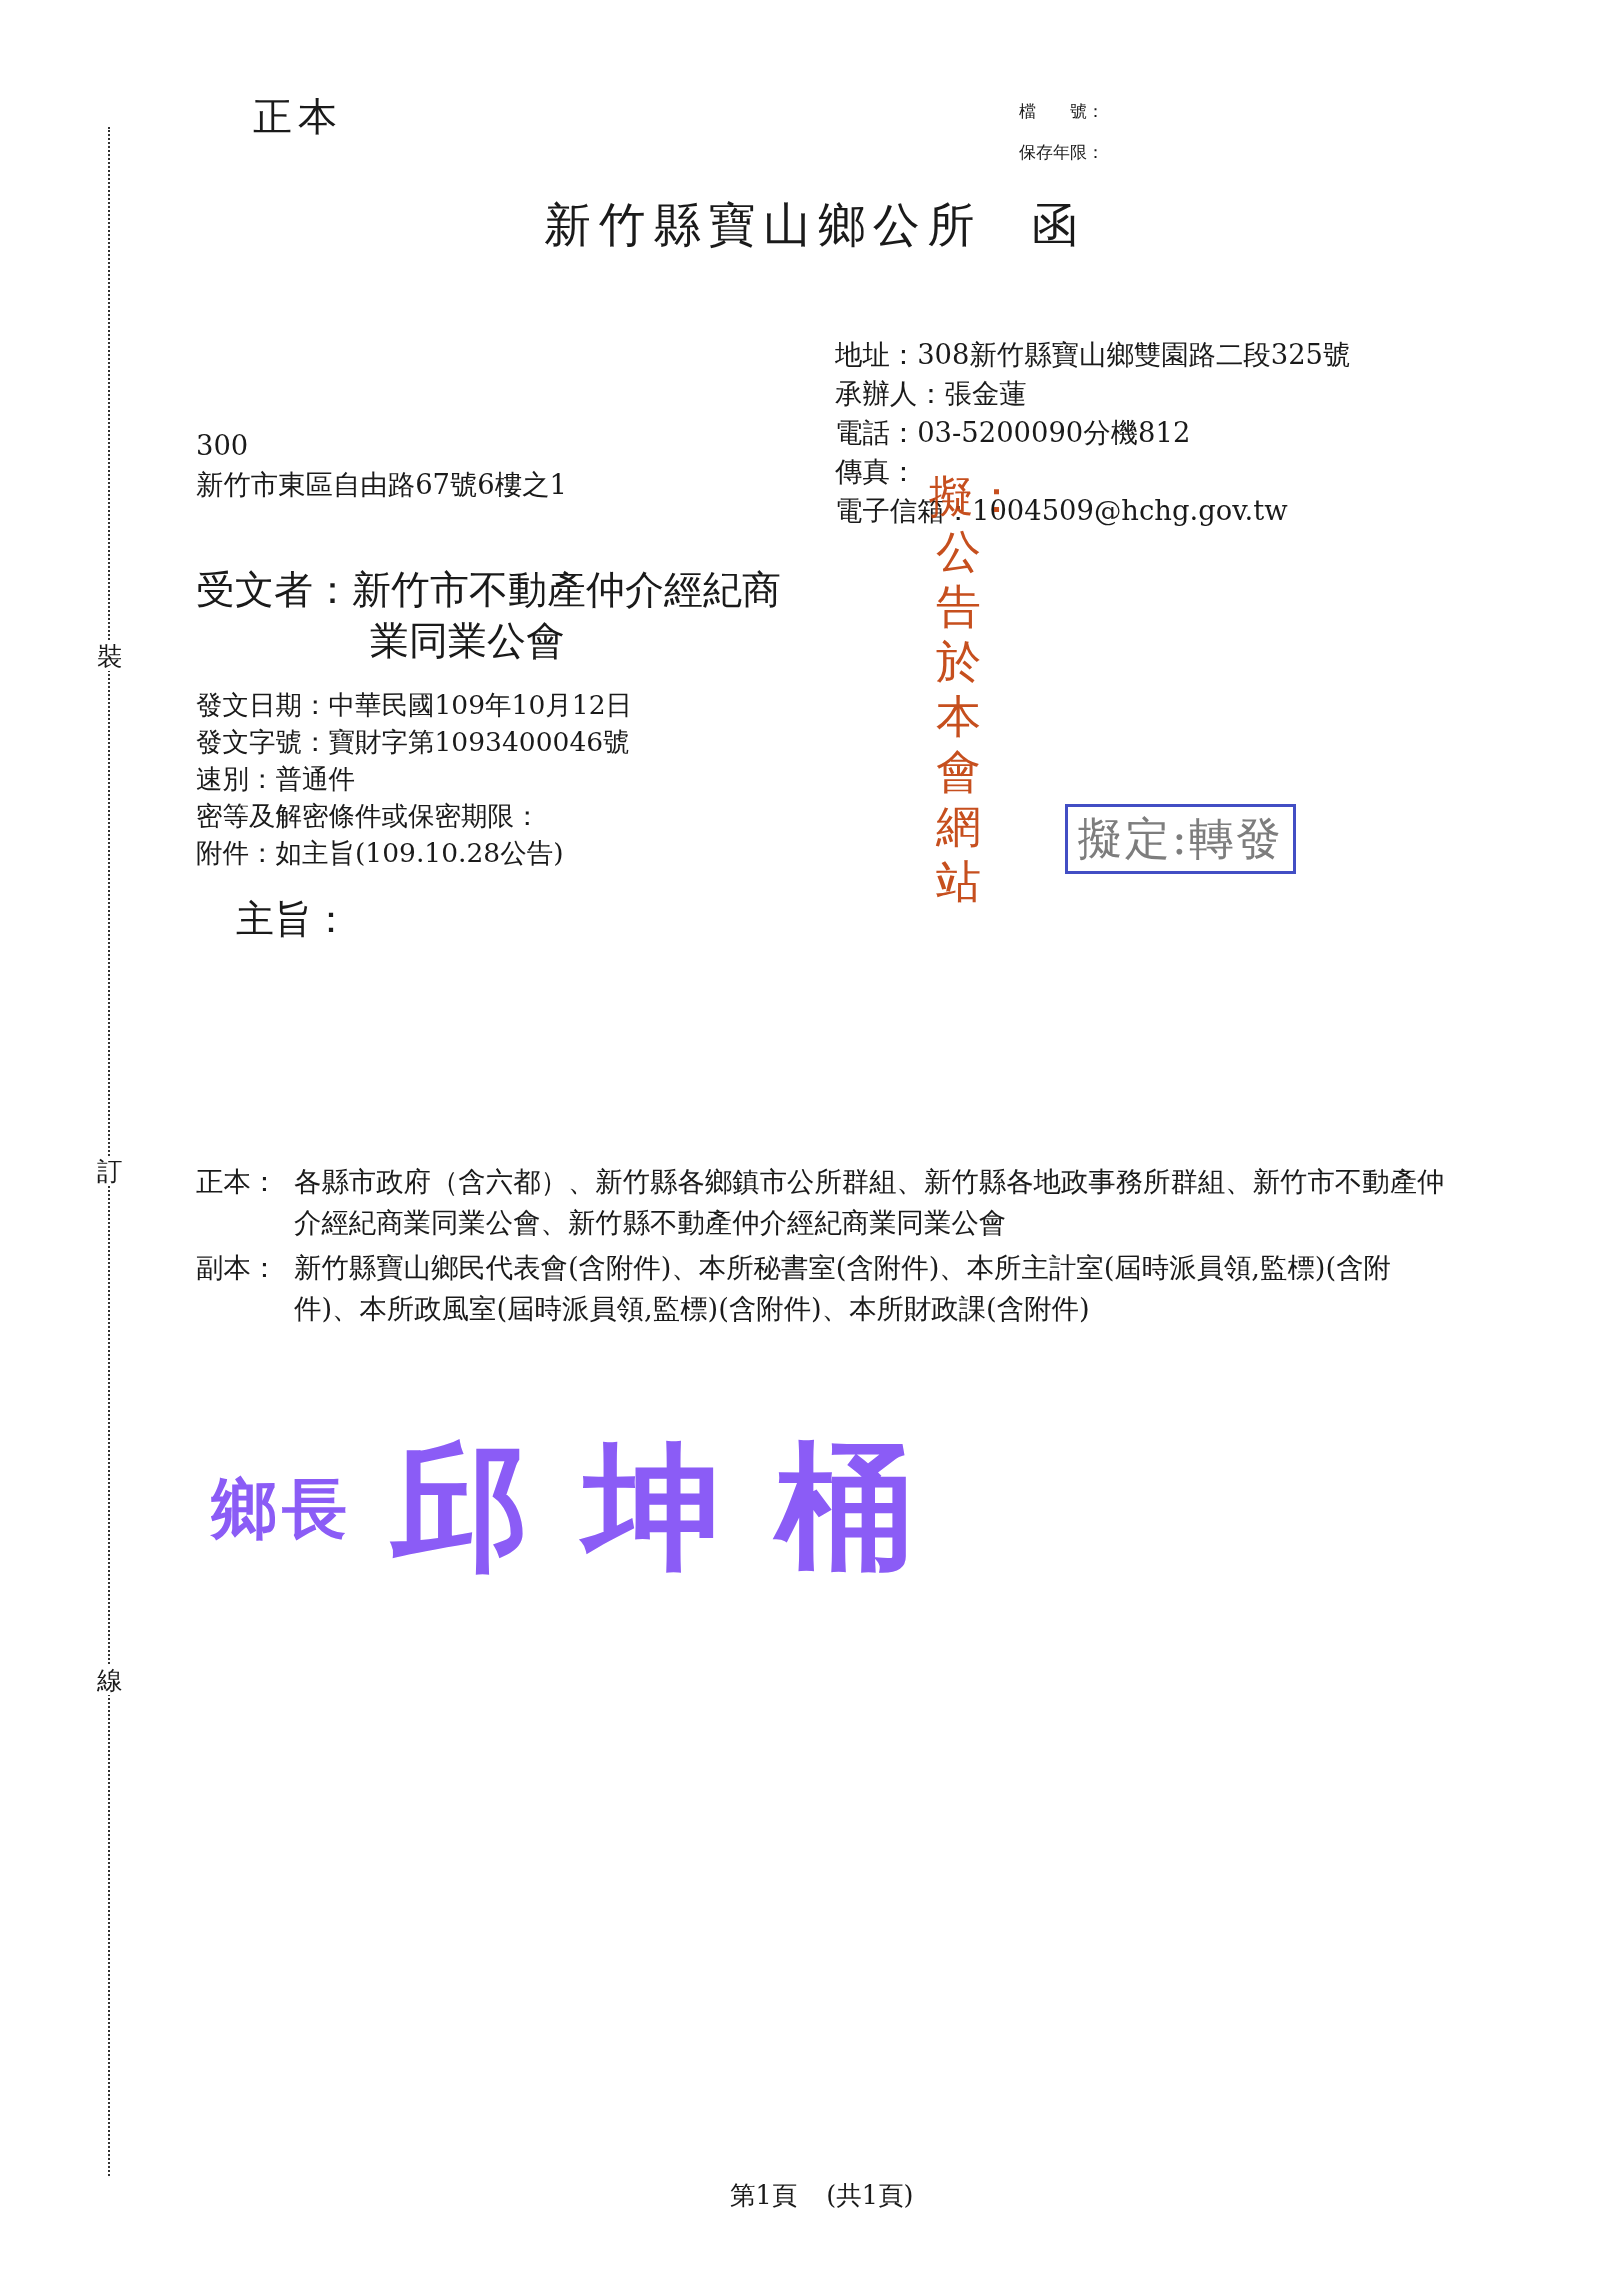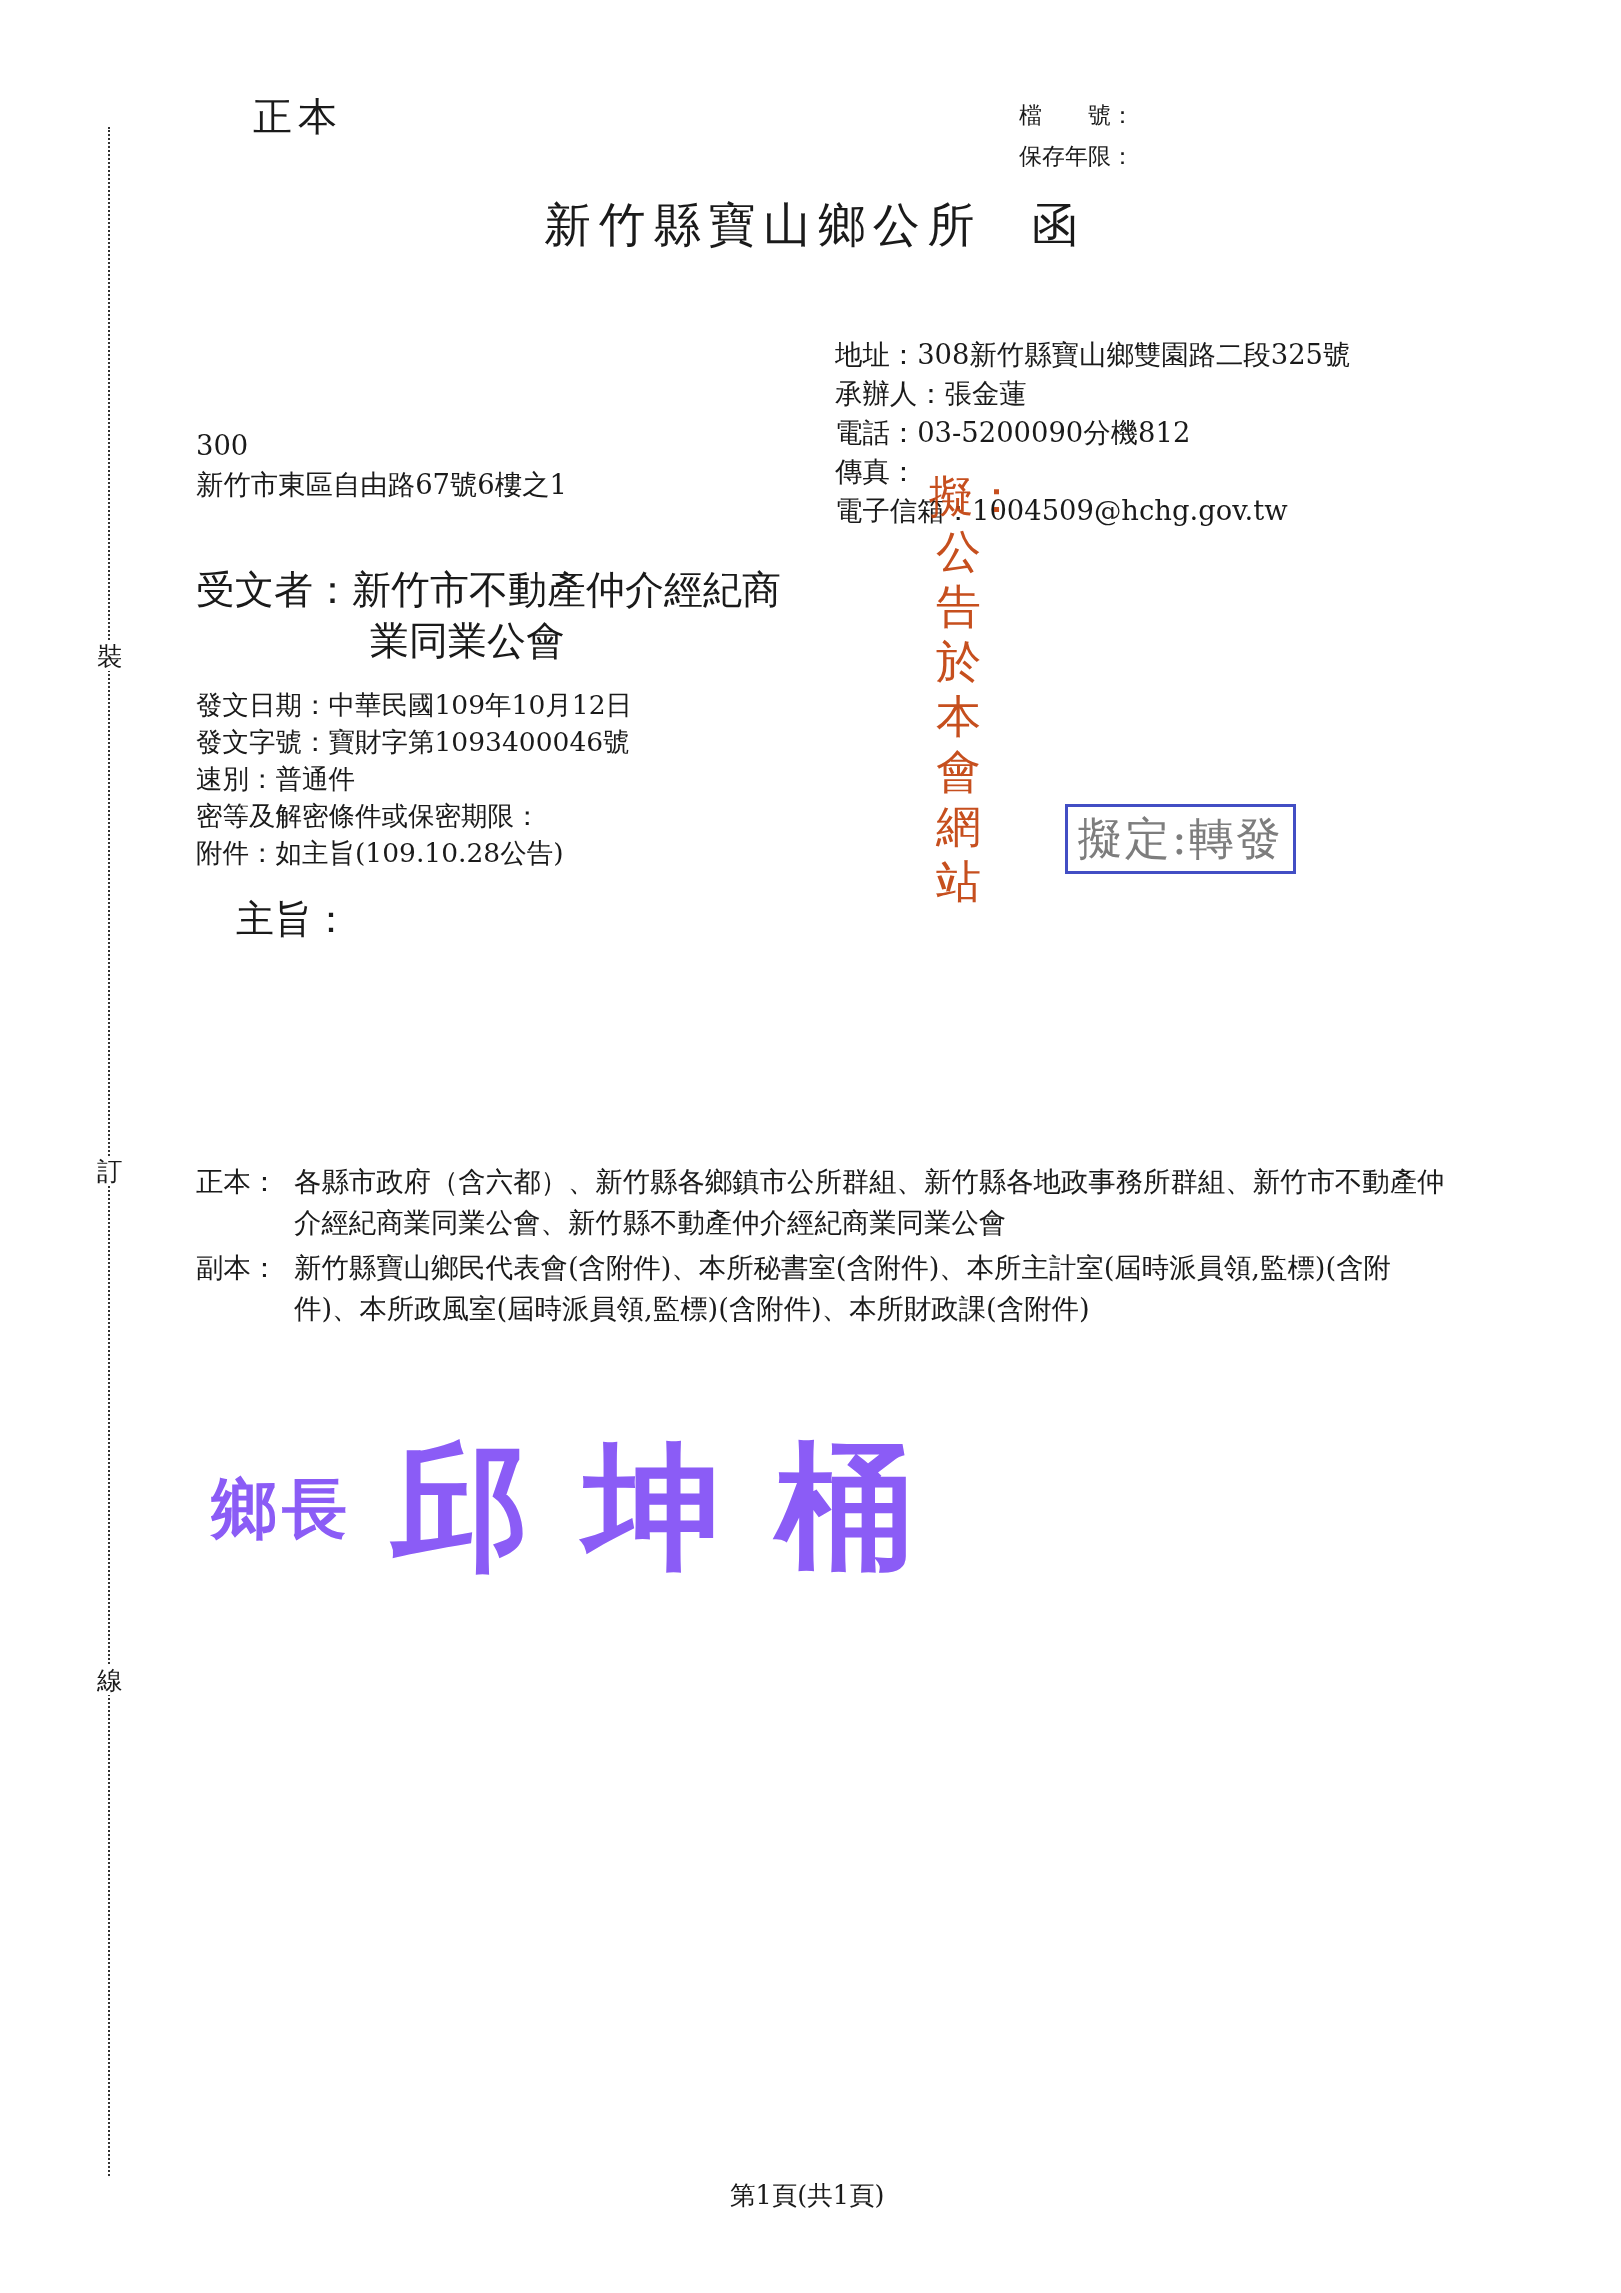--- a/index.html
+++ b/index.html
@@ -14,21 +14,21 @@
     .binding-line {
       position: absolute; left: 108px; top: 127px; width: 0; height: 2049px;
       border-left: 2.9px dotted #333;
     }
     .binding-char {
       position: absolute; left: 96px; width: 27.4px; text-align: center;
       font-size: 25.5px; background: #fff; line-height: 29px;
     }
 
     .copy-mark { left: 253px; top: 90px; font-size: 39px; letter-spacing: 5.9px; }
-    .file-meta { left: 1019px; font-size: 23px; }
+    .file-meta { left: 1019px; font-size: 17px; }
     .title { left: 544px; top: 194px; font-size: 47px; letter-spacing: 7.8px; }
     .title .doc-type { margin-left: 49px; }
 
     .sender-block { left: 835px; top: 335px; font-size: 27.4px; line-height: 39px; }
     .sender-block div { white-space: nowrap; }
 
     .recipient-addr { left: 196px; top: 426px; font-size: 27.4px; line-height: 39px; }
 
     .receiver { left: 196px; top: 564px; font-size: 39px; line-height: 51px; }
     .receiver .cont { padding-left: 174px; }
@@ -55,21 +55,21 @@
       left: 1065px; top: 804px; border: 3.9px solid #3340c0; color: #737373;
       font-size: 45px; padding: 2px 9.8px; letter-spacing: 2px; opacity: 0.92;
     }
     .signature {
       left: 211px; top: 1416px; color: #8b5cf6; font-weight: bold;
     }
     .signature .title-part { font-size: 65px; vertical-align: middle; letter-spacing: 5.9px; }
     .signature .name-part { font-size: 137px; vertical-align: middle; letter-spacing: 55px; margin-left: 39px; }
 
     .footer { left: 730px; top: 2178px; font-size: 25.5px; }
-    .footer .total { }
+    .footer .total { margin-left: 29px; }
   </style>
 </head>
 <body>
 
 <div class="binding-line"></div>
 <div class="binding-char" style="top:642px;">裝</div>
 <div class="binding-char" style="top:1157px;">訂</div>
 <div class="binding-char" style="top:1666px;">線</div>
 
 <div class="abs copy-mark">正本</div>

